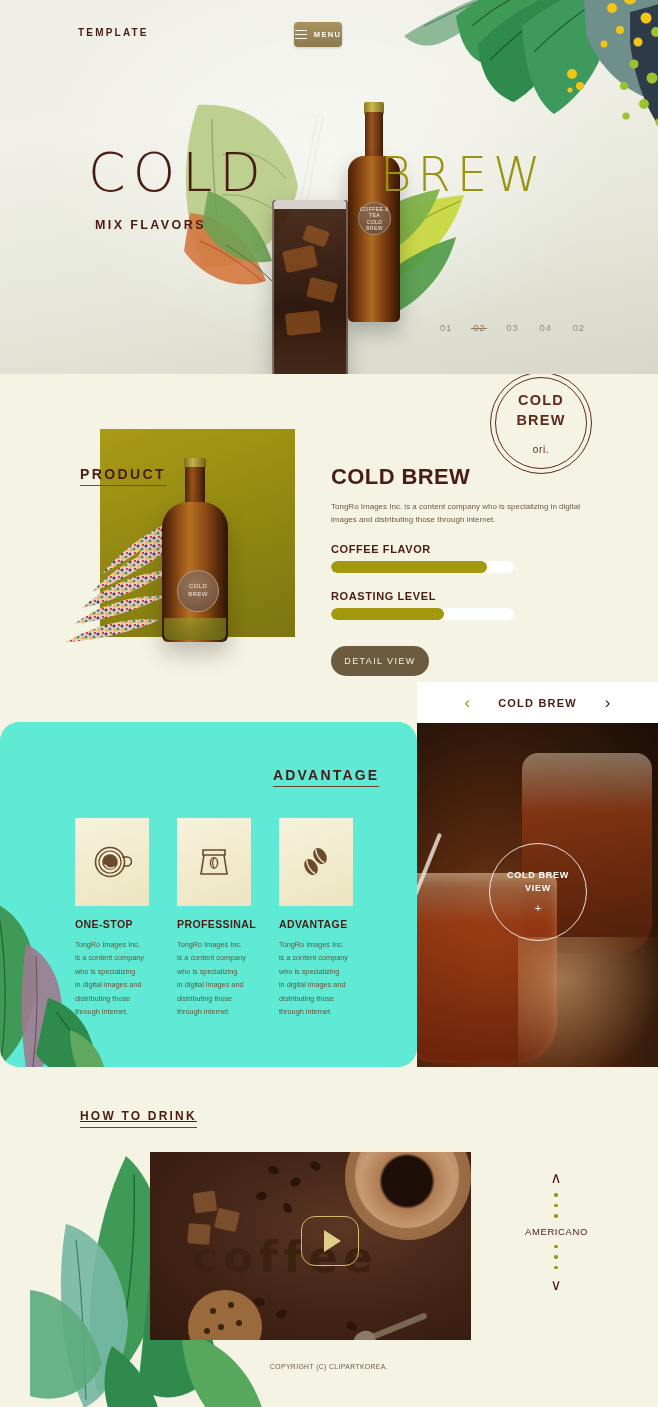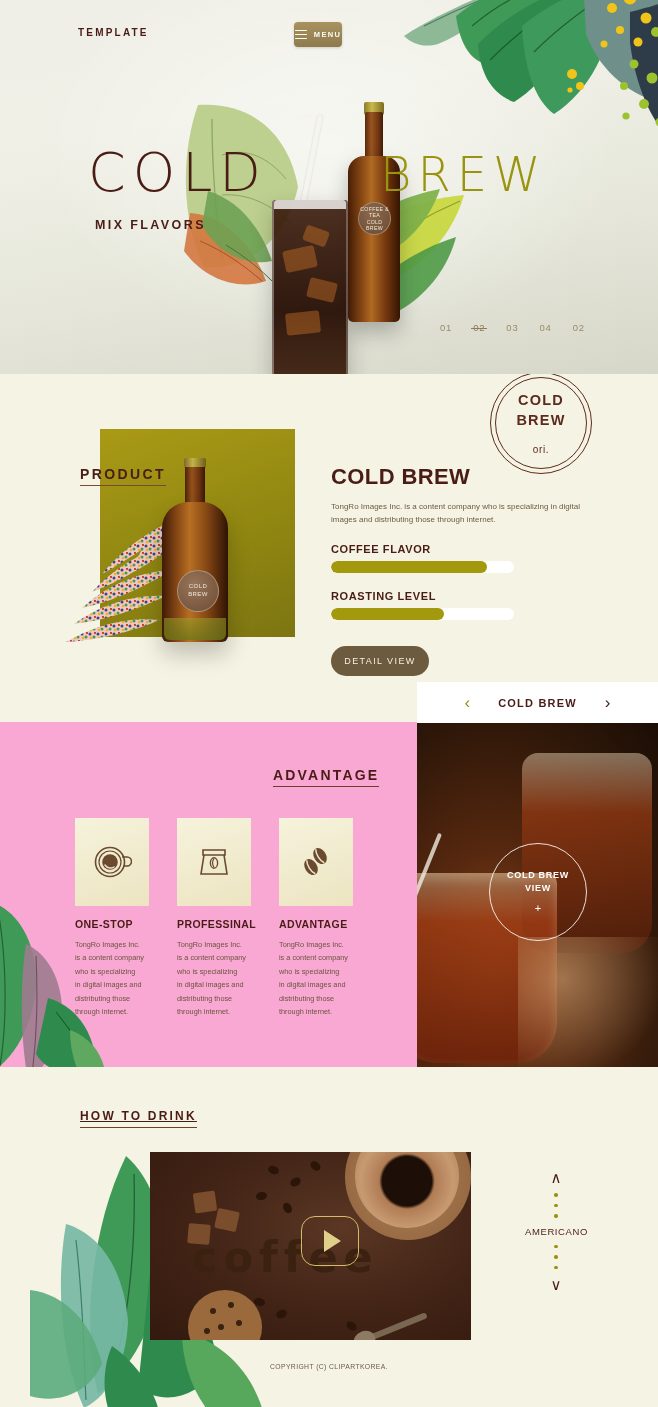--- a/index.html
+++ b/index.html
@@ -186,21 +186,21 @@
     z-index: 5;
   }
   .cbnav .arrow { font-size:17px; line-height:1; font-weight:300; }
   .cbnav .arrow-left { color:#9a9310; }
   .cbnav .arrow-right { color:#4a1c16; }
   .cbnav .cbnav-label { font-size:11px; font-weight:bold; letter-spacing:1.2px; color:#4a1c16; }
 
   
   .advantage {
     position:absolute; left:0; top:722px; width:417px; height:345px;
-    background:#f9a8d4; overflow:hidden;
+    background:#5eead4; overflow:hidden;border-radius:19px;
   }
   .adv-photo {
     position:absolute; left:417px; top:723px; width:241px; height:344px;
     background: radial-gradient(ellipse at 32% 72%, #8e4a1c 0%, #57280f 34%, #2e1709 72%, #1b0d05 100%);
     overflow:hidden;
   }
   .adv-photo .cupA{
     position:absolute; left:-20px; top:150px; width:160px; height:190px; border-radius:10px 10px 40px 40px;
     background: linear-gradient(180deg, rgba(230,200,160,0.42) 0%, rgba(160,60,20,0.8) 26%, rgba(110,35,10,0.9) 100%);
     box-shadow: inset 0 6px 12px rgba(255,230,190,0.25);

